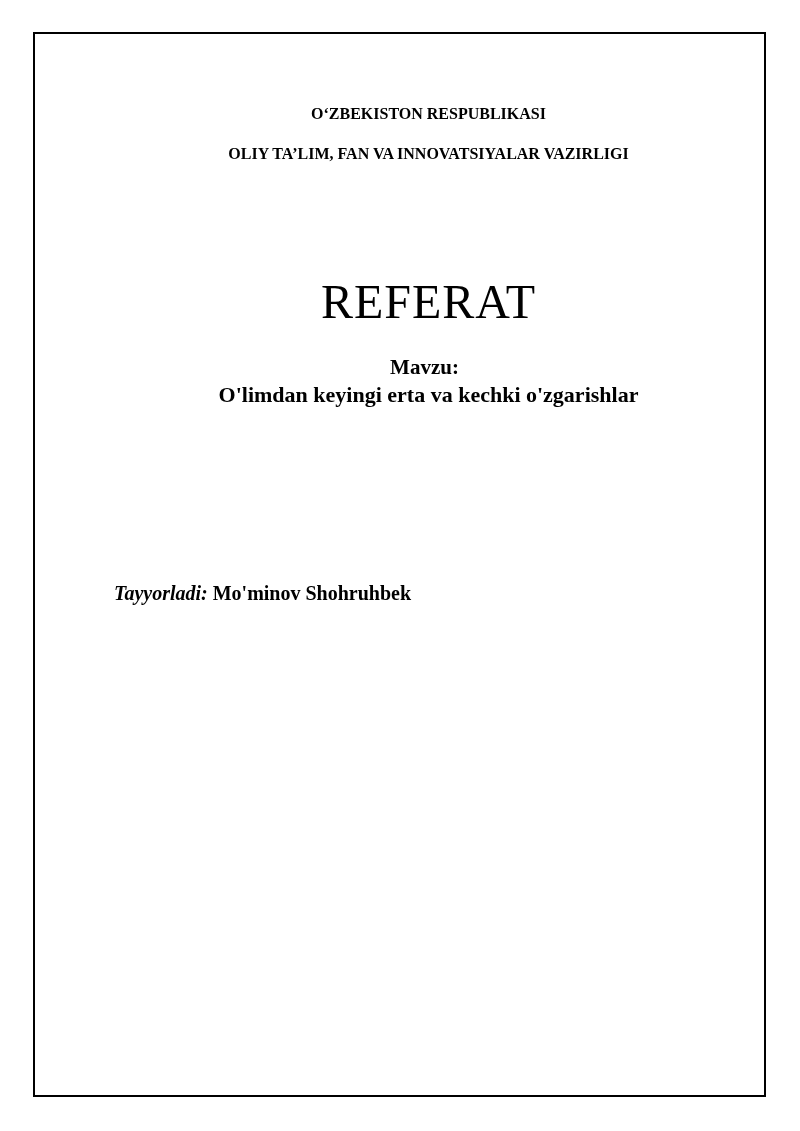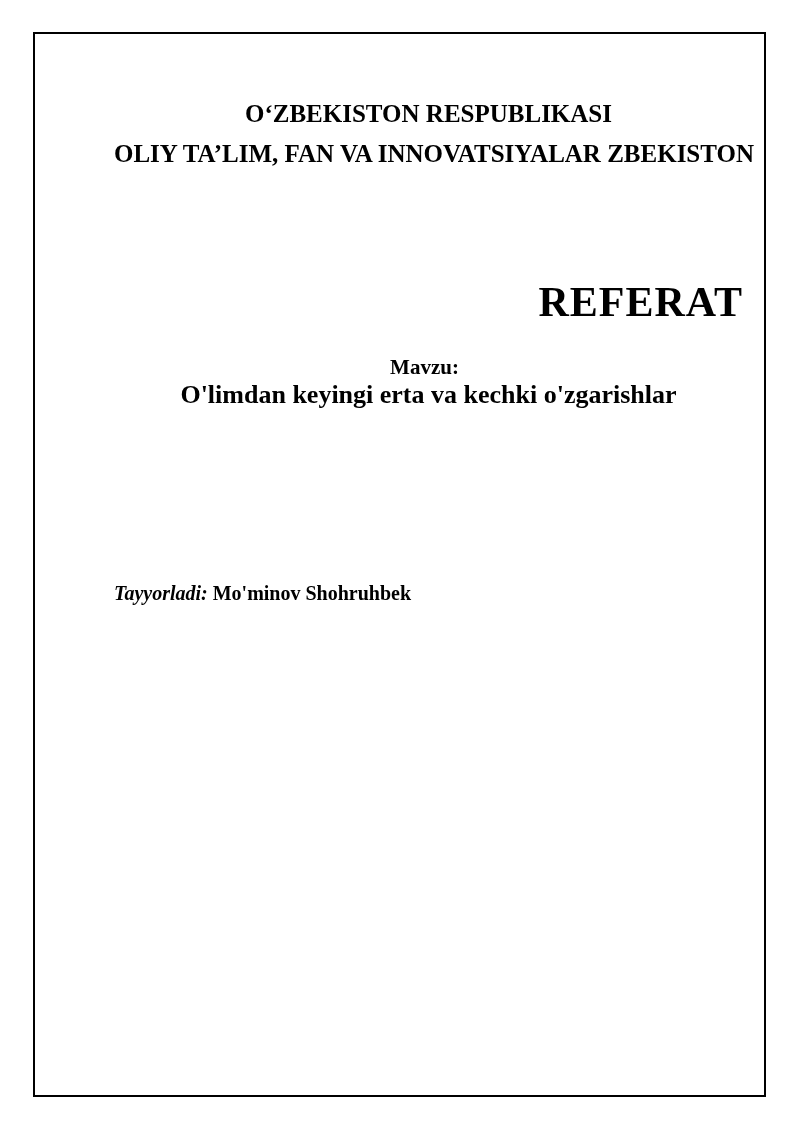--- a/index.html
+++ b/index.html
@@ -30,54 +30,54 @@
     right: 57px;
     top: 0;
   }
   .ministry-header {
     position: absolute;
     left: 0;
     right: 0;
     top: 94px;
     text-align: center;
     font-weight: bold;
-    font-size: 25px;
+    font-size: 16px;
     line-height: 40px;
     letter-spacing: 0px;
     white-space: nowrap;
   }
   .doc-title {
     position: absolute;
     left: 0;
     right: 0;
     top: 280px;
-    text-align: right;
-    font-weight: bold;
-    font-size: 42px;
+    text-align: center;
+    font-weight: normal;
+    font-size: 48px;
     line-height: 44px;
     letter-spacing: 1px;
   }
   .topic-label {
     position: absolute;
     left: 0;
     right: 8px;
     top: 355px;
     text-align: center;
     font-weight: bold;
     font-size: 21px;
     line-height: 24px;
   }
   .topic-text {
     position: absolute;
     left: 0;
     right: 0;
     top: 381px;
     text-align: center;
     font-weight: bold;
-    font-size: 26px;
+    font-size: 22px;
     line-height: 28px;
   }
   .prepared-line {
     position: absolute;
     left: 0;
     top: 581px;
     font-size: 20px;
     line-height: 24px;
   }
   .prepared-line .label {
@@ -92,21 +92,21 @@
 <body>
 
 <div class="page">
 
   <div class="page-border"></div>
 
   <div class="text-area">
 
     <div class="ministry-header">
       <div>O‘ZBEKISTON RESPUBLIKASI</div>
-      <div>OLIY TA’LIM, FAN VA INNOVATSIYALAR ZBEKISTON</div>
+      <div>OLIY TA’LIM, FAN VA INNOVATSIYALAR VAZIRLIGI</div>
     </div>
 
     <div class="doc-title">REFERAT</div>
 
     <div class="topic-label">Mavzu:</div>
 
     <div class="topic-text">O'limdan keyingi erta va kechki o'zgarishlar</div>
 
     <div class="prepared-line">
       <span class="label">Tayyorladi:</span>

